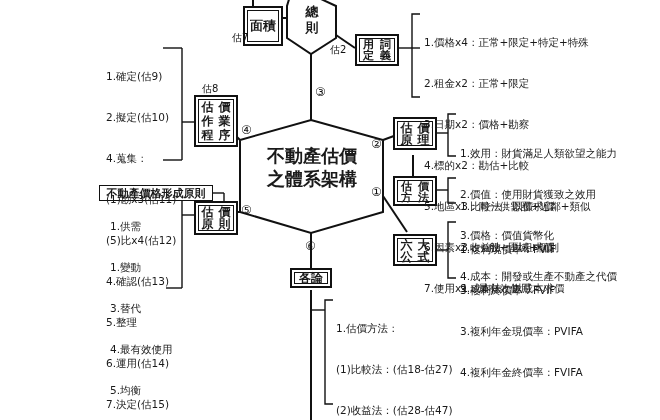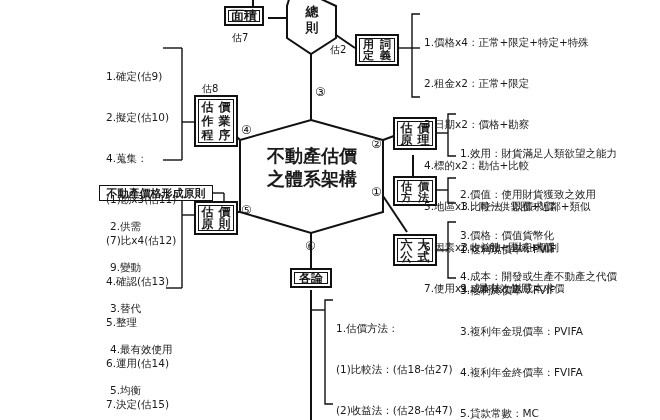--- a/index.html
+++ b/index.html
@@ -170,21 +170,21 @@
       <line x1="311" y1="310" x2="325" y2="310"></line>
       <polyline points="333,300 325,300 325,404 333,404"></polyline>
     </g>
   </svg>
 
   <div class="hexlabel" style="left:297px; top:4px; width:30px; font-size:13px;">
     <span>總</span><br>
     <span>則</span>
   </div>
 
-  <div class="dbox" style="left:224px; top:6px; width:40px; height:20px;">
+  <div class="dbox" style="left:243px; top:6px; width:40px; height:40px;">
     <div class="inner" style="font-size:13px;">
       <span>面積</span>
     </div>
   </div>
   <div class="tag" style="left:232px; top:33px;">估7</div>
 
   <div class="dbox" style="left:355px; top:34px; width:44px; height:32px;">
     <div class="inner">
       <div class="vgrid" style="grid-template-columns:1fr 1fr; grid-template-rows:1fr 1fr; font-size:11px;">
         <span>用</span>
@@ -284,21 +284,21 @@
     <div>5.地區x3：同一供需圈+近鄰+類似</div>
     <div>6.因素x3：一般+區域+個別</div>
     <div>7.使用x1：最有效使用</div>
   </div>
 
   <div class="listblock l11" style="left:106px; top:43px; width:80px;">
     <div>1.確定(估9)</div>
     <div>2.擬定(估10)</div>
     <div>4.蒐集：</div>
     <div>(1)勘x3(估11)</div>
-    <div>(7)比x4(估12)</div>
+    <div>(5)比x4(估12)</div>
     <div>4.確認(估13)</div>
     <div>5.整理</div>
     <div>6.運用(估14)</div>
     <div>7.決定(估15)</div>
     
   </div>
 
   <div class="listblock l11" style="left:460px; top:120px; width:200px;">
     <div>1.效用：財貨滿足人類欲望之能力</div>
     <div>2.價值：使用財貨獲致之效用</div>
@@ -310,27 +310,26 @@
     <div>1.比較法：以價求價</div>
     <div>2.收益法：以租求價</div>
     <div>9.成本法：以成本求價</div>
   </div>
 
   <div class="listblock l11" style="left:460px; top:216px; width:190px;">
     <div>1.複利現價率：PVIF</div>
     <div>3.複利終價率：FVIF</div>
     <div>3.複利年金現價率：PVIFA</div>
     <div>4.複利年金終價率：FVIFA</div>
-    <div>5.貸款常數：MC</div>
     
   </div>
 
   <div class="listblock l11" style="left:110px; top:193px; width:80px;">
-    <div>2.供需</div>
-    <div>9.變動</div>
+    <div>1.供需</div>
+    <div>1.變動</div>
     <div>3.替代</div>
     <div>4.最有效使用</div>
     <div>5.均衡</div>
     
     
     
     
     
     
     

